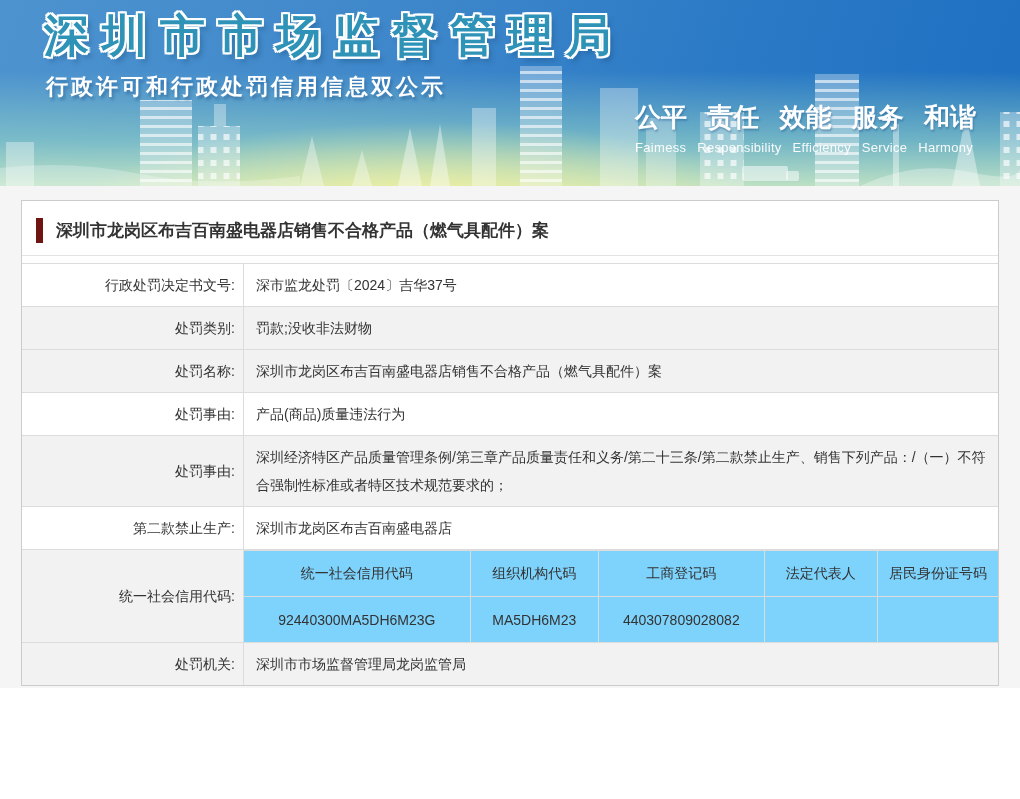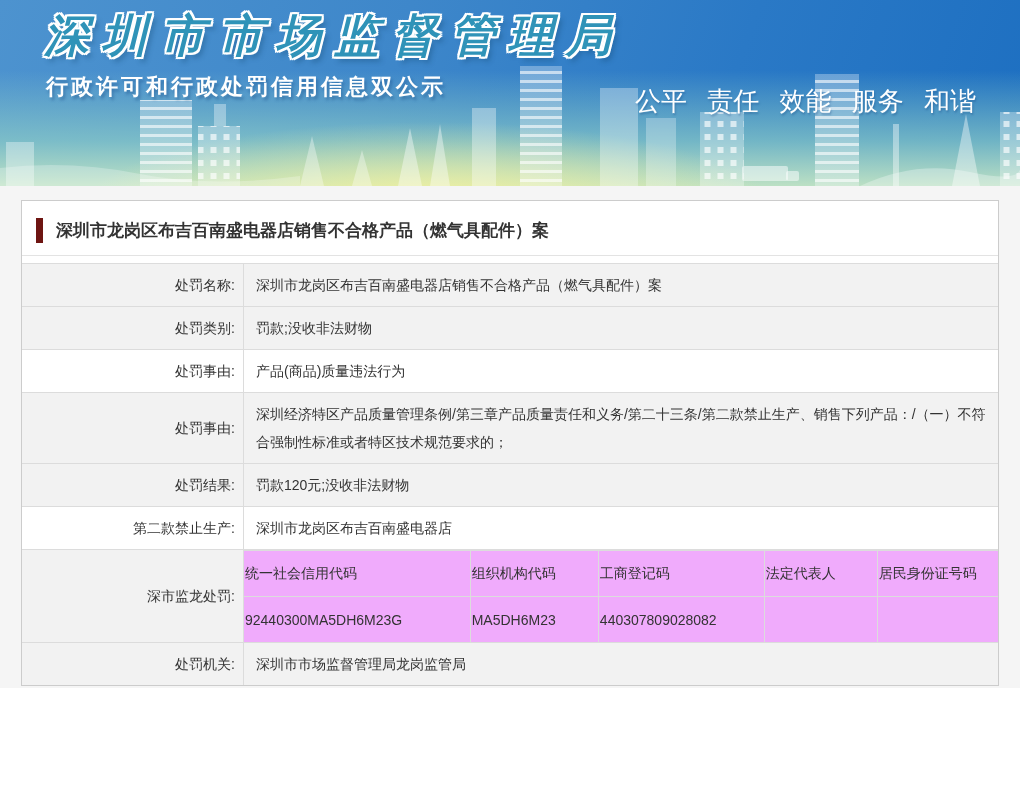--- a/index.html
+++ b/index.html
@@ -23,34 +23,34 @@
   .skyline { position:absolute; left:0; bottom:0; width:1020px; height:120px; }
   .banner-title {
     position:absolute; left:44px; top:6px;
     font-size:45px; font-weight:bold; letter-spacing:13px;
     color:#2f93b8;
     text-shadow:
       -2px -2px 0 #fff, 2px -2px 0 #fff, -2px 2px 0 #fff, 2px 2px 0 #fff,
       -2px 0 0 #fff, 2px 0 0 #fff, 0 -2px 0 #fff, 0 2px 0 #fff,
       4px 5px 5px rgba(25,80,125,0.45);
     white-space:nowrap;
-    font-style:italic;
   }
   .banner-subtitle {
     position:absolute; left:46px; top:72px;
     font-size:22px; font-weight:bold; letter-spacing:3px;
     color:#ffffff;
     text-shadow:2px 3px 3px rgba(20,70,130,0.4);
     white-space:nowrap;
   }
   .motto { position:absolute; right:44px; top:84px; color:#ffffff; }
   .motto-cn {
-    font-size:26px; font-weight:normal; word-spacing:13px;
+    font-size:26px; font-weight:bold; word-spacing:13px;
     text-shadow:1px 2px 2px rgba(20,70,130,0.35);
     white-space:nowrap;
+    margin-top:16px;
   }
   .motto-en {
     font-size:13px; margin-top:5px; word-spacing:7px; letter-spacing:0.3px;
     opacity:0.95; white-space:nowrap;
   }
 
   
   .content { background:#f5f5f5; padding:14px 21px 2px 21px; }
   .card { background:#ffffff; border:1px solid #cccccc; }
 
@@ -66,21 +66,21 @@
     padding:11px 8px 11px 4px; line-height:20px;
     border-right:1px solid #dcdcdc;
     white-space:nowrap;
   }
   td.val { padding:7px 12px; line-height:28px; }
   tr.shaded td { background:#f2f2f2; }
   tr.plain  td { background:#ffffff; }
 
   td.codes-cell { padding:0; }
   table.codes { width:100%; border-collapse:collapse; font-size:14px; color:#333333; }
-  table.codes td { text-align:left; height:43px; border-left:1px solid #dcdcdc; background:#f0abfc; }
+  table.codes td { text-align:center; height:43px; border-left:1px solid #dcdcdc; background:#7dd3fc; }
   table.codes td:first-child { border-left:none; }
   table.codes tr.codes-head td { border-bottom:1px solid #dcdcdc; }
 </style>
 </head>
 <body>
 
 <div class="banner">
   <svg class="skyline" viewBox="0 0 1020 120" preserveAspectRatio="none" aria-hidden="true">
     <defs>
       <pattern id="stripes" width="10" height="9" patternUnits="userSpaceOnUse">
@@ -115,60 +115,61 @@
       <rect x="742" y="100" width="46" height="15" rx="2" fill="rgba(255,255,255,0.50)"></rect>
       <rect x="786" y="105" width="13" height="10" rx="2" fill="rgba(255,255,255,0.50)"></rect>
       <rect x="1135" y="60" width="20" height="60" fill="rgba(255,255,255,0.35)"></rect>
     </g>
   </svg>
 
   <div class="banner-title">深圳市市场监督管理局</div>
   <div class="banner-subtitle">行政许可和行政处罚信用信息双公示</div>
   <div class="motto">
     <div class="motto-cn">公平 责任 效能 服务 和谐</div>
+    <div class="motto-en">Faimess Responsibility Efficiency Service Harmony</div>
   </div>
 </div>
 
 <div class="content">
   <div class="card">
 
     <div class="case-title-wrap">
       <span class="red-bar"></span>
       <span class="case-title">深圳市龙岗区布吉百南盛电器店销售不合格产品（燃气具配件）案</span>
     </div>
     <div class="divider"></div>
 
     <table class="info">
       <tbody>
+          <tr class="plain">
+        <td class="lbl">行政处罚决定书文号:</td>
+        <td class="val">深市监龙处罚〔2024〕吉华37号</td>
+      </tr>
+      <tr class="shaded">
+        <td class="lbl">处罚类别:</td>
+        <td class="val">罚款;没收非法财物</td>
+      </tr>
       <tr class="shaded">
         <td class="lbl">处罚名称:</td>
         <td class="val">深圳市龙岗区布吉百南盛电器店销售不合格产品（燃气具配件）案</td>
-      </tr>
-      <tr class="shaded">
-        <td class="lbl">处罚类别:</td>
-        <td class="val">罚款;没收非法财物</td>
       </tr>
       <tr class="plain">
         <td class="lbl">处罚事由:</td>
         <td class="val">产品(商品)质量违法行为</td>
       </tr>
       <tr class="shaded">
         <td class="lbl">处罚事由:</td>
         <td class="val">深圳经济特区产品质量管理条例/第三章产品质量责任和义务/第二十三条/第二款禁止生产、销售下列产品：/（一）不符合强制性标准或者特区技术规范要求的；</td>
       </tr>
-      <tr class="shaded">
-        <td class="lbl">处罚结果:</td>
-        <td class="val">罚款120元;没收非法财物</td>
-      </tr>
       <tr class="plain">
         <td class="lbl">第二款禁止生产:</td>
         <td class="val">深圳市龙岗区布吉百南盛电器店</td>
       </tr>
       <tr class="shaded">
-        <td class="lbl">深市监龙处罚:</td>
+        <td class="lbl">统一社会信用代码:</td>
         <td class="codes-cell">
           <table class="codes">
             <colgroup>
               <col style="width:30%">
                   <col style="width:17%">
                   <col style="width:22%">
               <col style="width:15%">
                   <col style="width:16%">
             </colgroup>
             <tbody>

